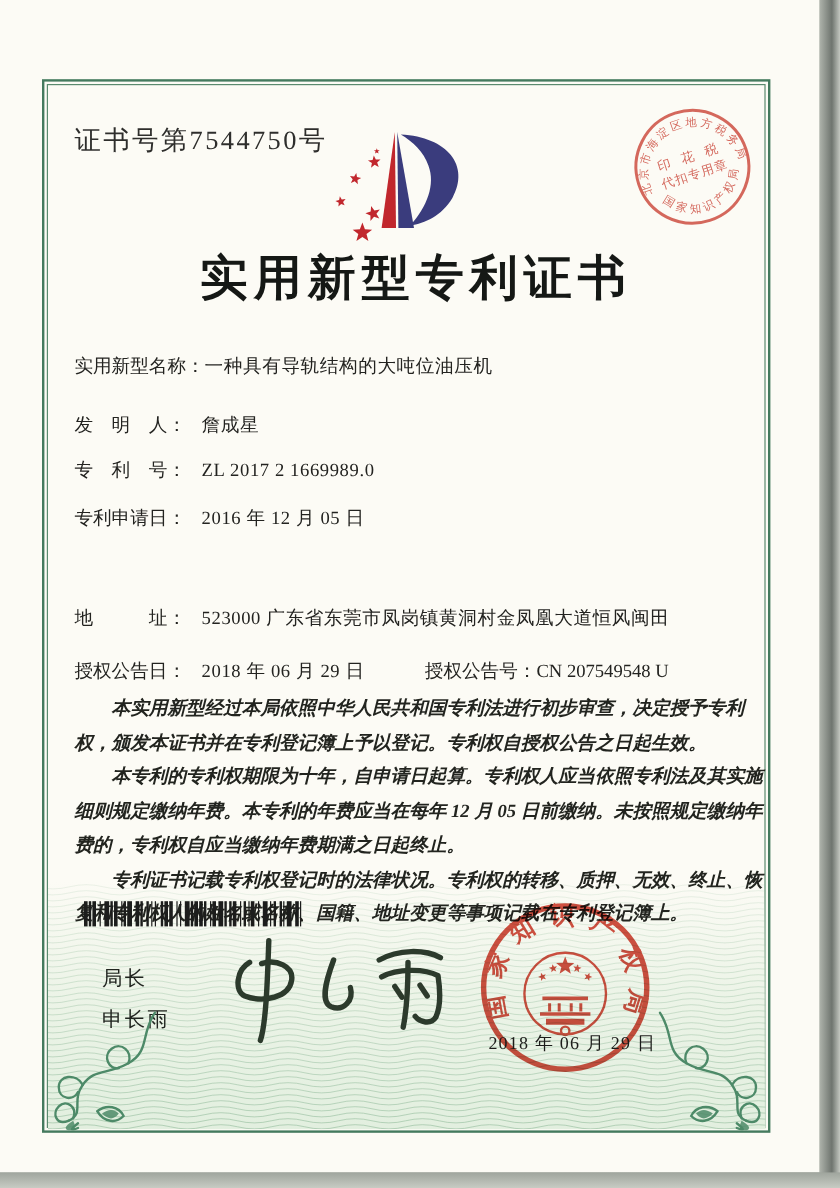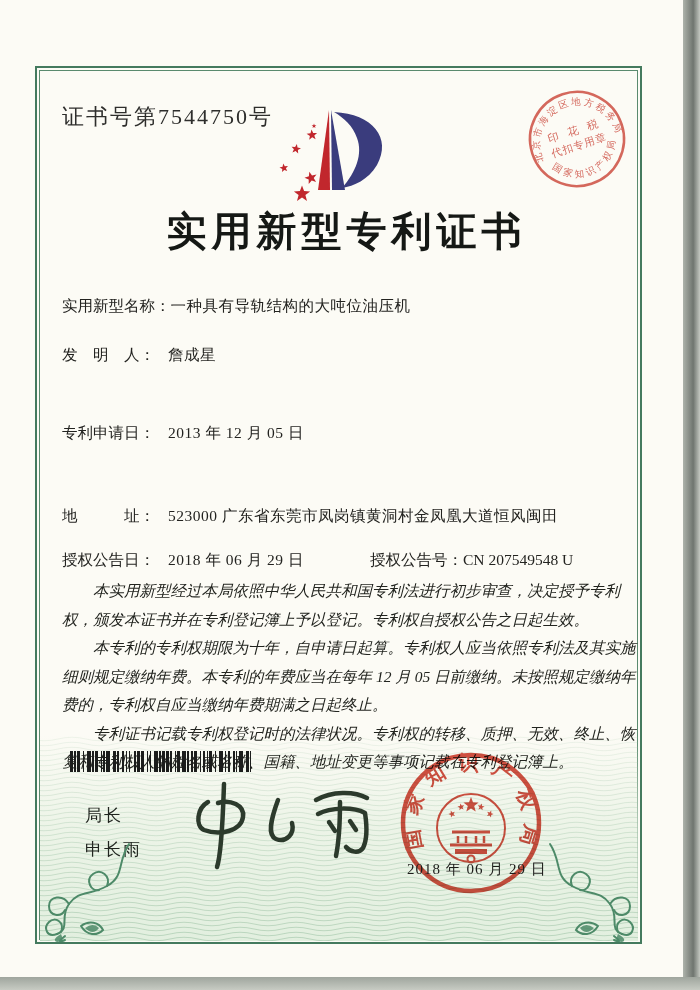--- a/index.html
+++ b/index.html
@@ -19,24 +19,24 @@
     border:2.5px solid #447a5e;}
   .frame::after{content:"";position:absolute;inset:2px;border:1px solid #5a8a6e;}
   .cert-no{position:absolute;left:62px;top:102px;font-size:22px;letter-spacing:2px;color:#2e2e2c;}
   .logo{position:absolute;left:268px;top:102px;}
   .title{position:absolute;left:35px;top:204px;width:603px;padding-left:20px;text-align:center;
     font-size:40px;font-weight:bold;letter-spacing:5px;color:#151815;font-family:"DejaVu Serif","Liberation Serif",serif;}
   .field{position:absolute;left:62px;width:560px;font-size:15.5px;color:#232320;line-height:22px;}
   .flabel{display:inline-block;min-width:106px;vertical-align:top;font-family:Liberation Serif, serif;}
   .fvalue{display:inline-block;vertical-align:top;letter-spacing:0.5px;text-align:right;}
   .fvalue .vline{display:block;}
-  .f-auth-right{position:absolute;left:308px;top:0;}
+  .f-auth-right{position:absolute;left:292px;top:0;}
   .bodytext{position:absolute;left:62px;top:577px;width:578px;font-size:15.5px;
     line-height:28.5px;color:#22241f;font-style:italic;}
-  .bodytext p{text-indent:2em;}
+  .bodytext p{text-indent:2em;font-weight:bold;}
   .barcode{position:absolute;left:70px;top:751px;width:186px;height:21px;font-size:0;}
   .barcode .bar{display:inline-block;height:100%;background:#1c1d1c;}
   .barcode .gap{display:inline-block;height:100%;}
   .officer-title{position:absolute;left:85px;top:804px;font-size:17px;color:#20241f;
     font-family:"Liberation Sans","DejaVu Sans",sans-serif;letter-spacing:2px;}
   .officer-name{position:absolute;left:85px;top:838px;font-size:17px;color:#20241f;
     font-family:"Liberation Sans","DejaVu Sans",sans-serif;letter-spacing:2px;}
   .signature{position:absolute;left:168px;top:772px;}
   .seal{position:absolute;left:396px;top:748px;mix-blend-mode:multiply;}
   .seal-date{position:absolute;left:407px;top:860px;font-size:15px;color:#1c1c1a;letter-spacing:1px;z-index:6;}
@@ -122,22 +122,25 @@
     </svg>
 
     <div class="title">实用新型专利证书</div>
 
     <div class="field" style="top:295px">
       <span class="flabel">实用新型名称：</span><span class="fvalue">一种具有导轨结构的大吨位油压机</span>
     </div>
     <div class="field" style="top:344px">
       <span class="flabel">发　明　人：</span><span class="fvalue">詹成星</span>
     </div>
+    <div class="field" style="top:382px">
+      <span class="flabel">专　利　号：</span><span class="fvalue">ZL 2017 2 1669989.0</span>
+    </div>
     <div class="field" style="top:422px">
-      <span class="flabel">专利申请日：</span><span class="fvalue">2013 年 12 月 05 日</span>
+      <span class="flabel">专利申请日：</span><span class="fvalue">2016 年 12 月 05 日</span>
     </div>
     <div class="field" style="top:505px">
       <span class="flabel">地　　　址：</span><span class="fvalue"><span class="vline">523000 广东省东莞市凤岗镇黄洞村金凤凰大道恒风闽田</span></span>
     </div>
     <div class="field" style="top:549px">
       <span class="flabel">授权公告日：</span><span class="fvalue">2018 年 06 月 29 日</span>
       <span class="f-auth-right">
         <span>授权公告号：</span><span>CN 207549548 U</span>
       </span>
     </div>

